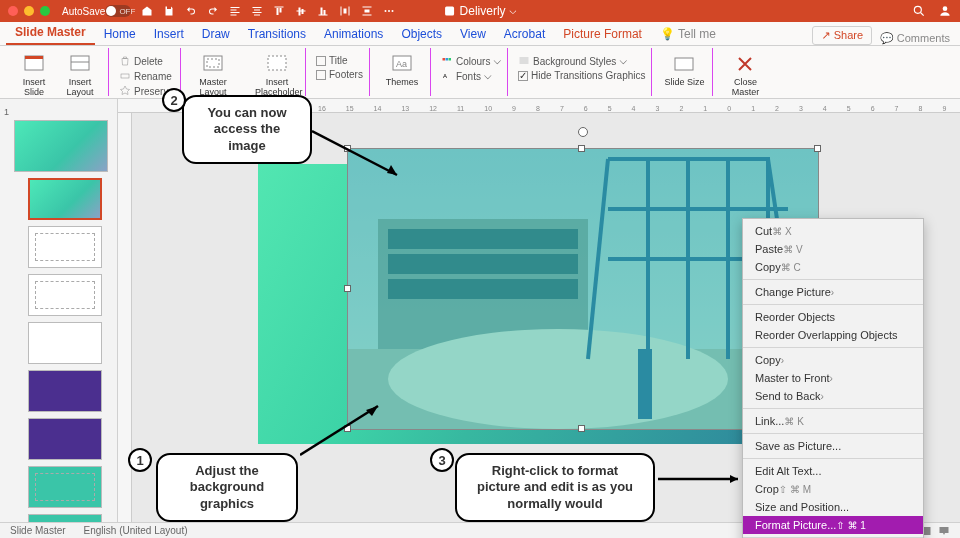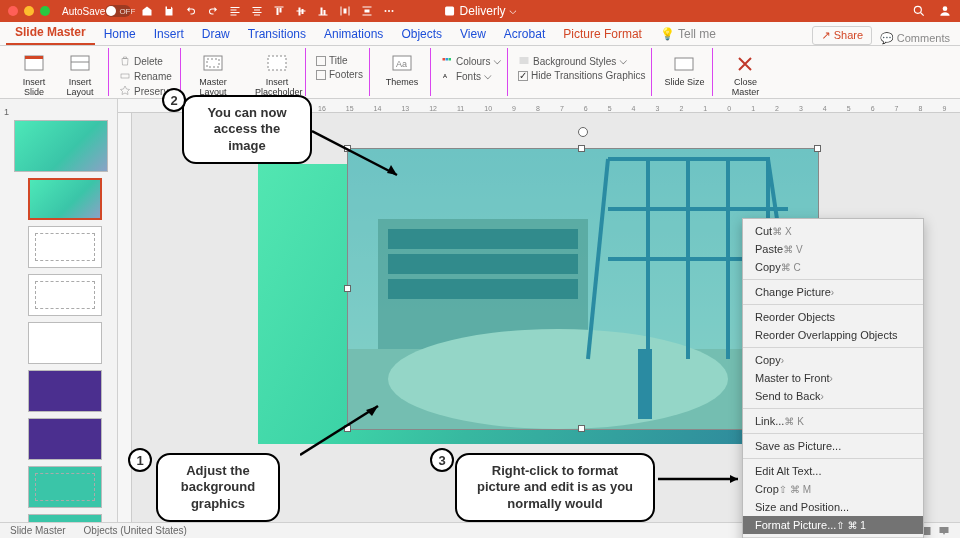--- a/index.html
+++ b/index.html
@@ -60,21 +60,21 @@
   .slide-bg { position:absolute; left:0; top:15px; width:500px; height:280px; background:linear-gradient(120deg,#52e6b1 0%, #3dd4a7 35%, #37b8a0 55%, #2f899c 100%); }
   .ship { position:absolute; left:90px; top:0; width:470px; height:280px; overflow:hidden; outline:1px solid #888; }
   .ship svg { width:100%; height:100%; }
   .handle { width:7px; height:7px; background:#fff; border:1px solid #666; position:absolute; }
   .h-tl{top:-4px;left:86px;} .h-tr{top:-4px;left:556px;} .h-bl{top:276px;left:86px;} .h-br{top:276px;left:556px;}
   .h-tm{top:-4px;left:320px;} .h-bm{top:276px;left:320px;} .h-ml{top:136px;left:86px;} .h-mr{top:136px;left:556px;}
   .rot{position:absolute;top:-22px;left:320px;width:10px;height:10px;border:1px solid #666;border-radius:50%;background:#fff;}
 
   .ctxmenu { position:absolute; right:36px; top:218px; width:182px; background:#f2f2f2; border:1px solid #bcbcbc; box-shadow:0 4px 12px rgba(0,0,0,.25); font-size:11px; padding:3px 0; z-index:50; }
   .ctxmenu .mi { padding:3px 10px 3px 12px; display:flex; align-items:center; cursor:pointer; color:#333; }
-  .ctxmenu .mi.sel { background:#737373; color:#fff; }
+  .ctxmenu .mi.sel { background:#a21caf; color:#fff; }
   .ctxmenu hr { border:none; border-top:1px solid #d4d4d4; margin:3px 0; }
   .kbd { font-size:10px; color:#888; }
   .mi.sel .kbd { color:#fff; }
   .sub { font-size:10px; color:#888; }
 
   .callout { position:absolute; background:#fff; border:2.5px solid #000; border-radius:14px; padding:8px 14px; font-weight:700; font-size:13px; text-align:center; line-height:1.25; z-index:60; }
   .badge { position:absolute; width:24px; height:24px; border:2.5px solid #000; border-radius:50%; background:#fff; display:flex; align-items:center; justify-content:center; font-weight:700; font-size:13px; z-index:61; }
   .arrow-line { position:absolute; z-index:59; }
 
   .statusbar { position:absolute; bottom:0; left:0; right:0; height:16px; background:#f3f3f3; border-top:1px solid #d0d0d0; font-size:10px; color:#666; display:flex; align-items:center; padding:0 10px; gap:18px; }
@@ -422,21 +422,21 @@
     </div>
   <div class="mi sel">
       <span>Format Picture...</span>
       <span class="kbd">⇧ ⌘ 1</span>
     </div>
   <hr>
 
 </div>
 
 <div class="badge" style="top:448px;left:128px;">1</div>
-<div class="callout" style="top:453px;left:156px;width:124px;">Adjust the background graphics</div>
+<div class="callout" style="top:453px;left:156px;width:142px;">Adjust the background graphics</div>
 
 <div class="badge" style="top:88px;left:162px;">2</div>
 <div class="callout" style="top:95px;left:182px;width:130px;">You can now access the image</div>
 <svg class="arrow-line" style="top:125px;left:312px;" width="100" height="60">
     <path d="M0 6 L85 50" stroke="#000" stroke-width="2.5" fill="none"></path>
     <path d="M85 50 l-10 -2 l4 -8 z" fill="#000"></path>
   </svg>
 
 <div class="badge" style="top:448px;left:430px;">3</div>
 <div class="callout" style="top:453px;left:455px;width:200px;">Right-click to format picture and edit is as you normally would</div>
@@ -444,21 +444,21 @@
     <path d="M0 7 L80 7" stroke="#000" stroke-width="2.5"></path>
     <path d="M80 7 l-8 -4 v8 z" fill="#000"></path>
   </svg>
 <svg class="arrow-line" style="top:400px;left:300px;" width="90" height="60">
     <path d="M0 55 L78 6" stroke="#000" stroke-width="2.5" fill="none"></path>
     <path d="M78 6 l-6 10 l-6 -6 z" fill="#000"></path>
   </svg>
 
 <div class="statusbar">
   <span>Slide Master</span>
-  <span>Objects (United States)</span>
+  <span>English (United Layout)</span>
   <div class="right">
     <svg viewBox="0 0 24 24">
         <rect x="4" y="4" width="16" height="10"></rect>
         <rect x="4" y="16" width="16" height="4"></rect>
       </svg>
     <svg viewBox="0 0 24 24">
         <rect x="3" y="5" width="18" height="14"></rect>
       </svg>
     <svg viewBox="0 0 24 24">
         <rect x="3" y="3" width="8" height="8"></rect>

